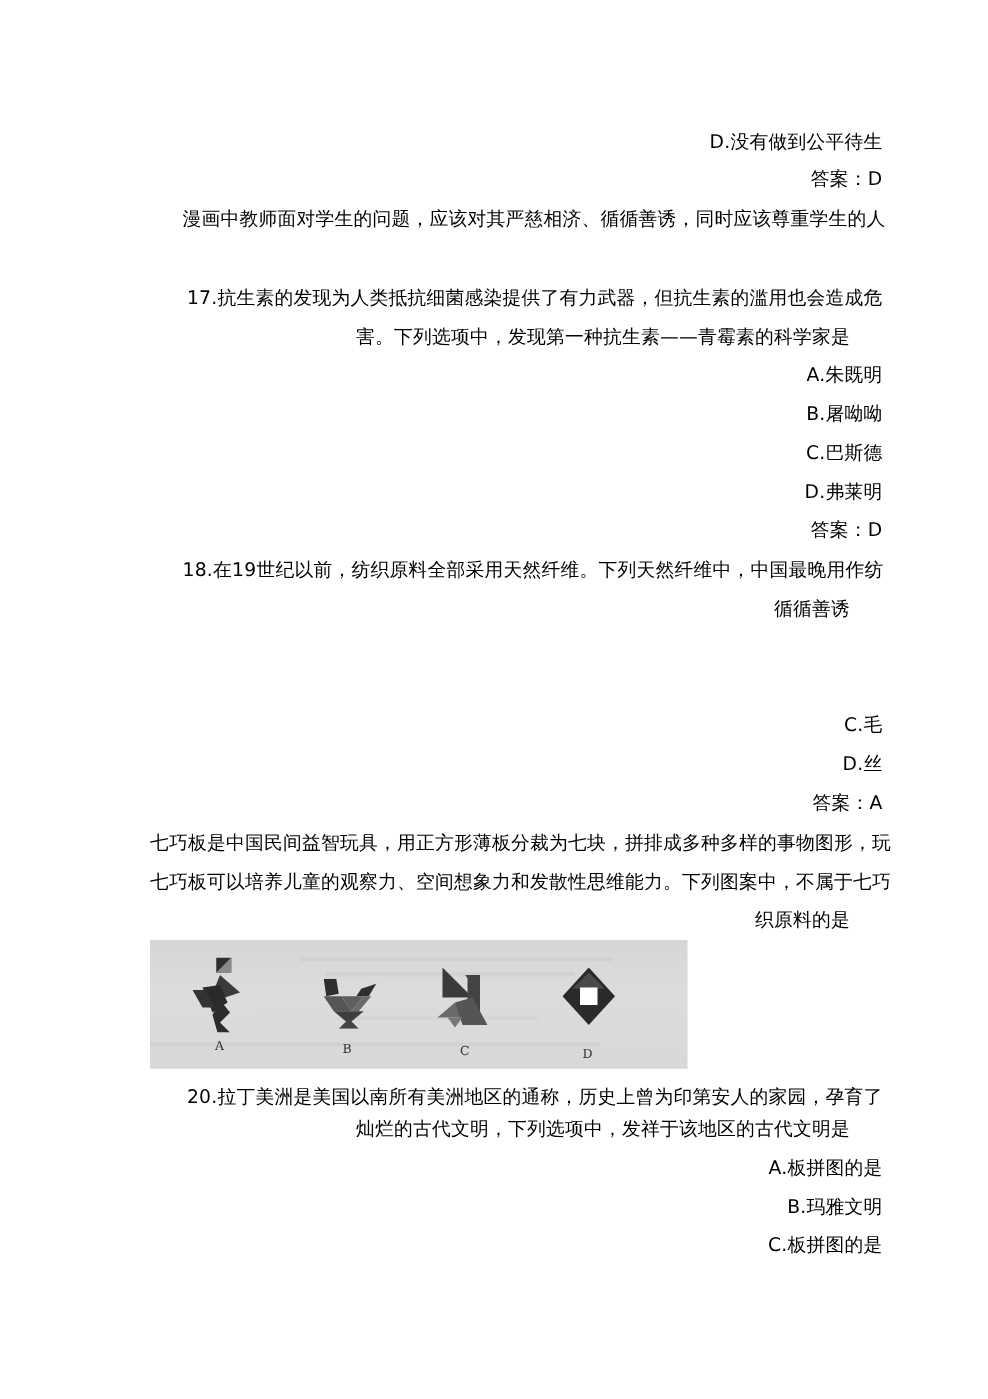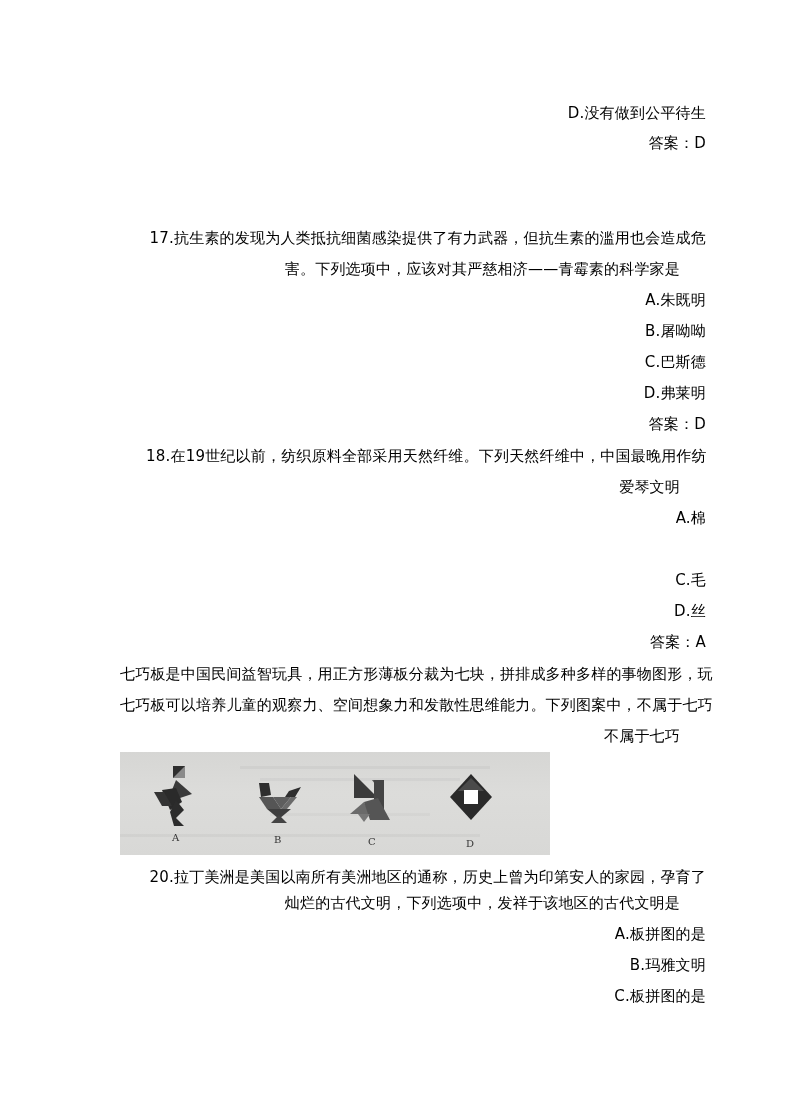--- a/index.html
+++ b/index.html
@@ -30,39 +30,39 @@
   }
   .figure svg { position: absolute; }
 </style>
 </head>
 <body>
 
 <div class="page">
 
   <div class="line indent" style="top:104px">D.没有做到公平待生</div>
   <div class="line indent" style="top:134px">答案：D</div>
+  <div class="line indent" style="top:166px">漫画中教师面对学生的问题，应该对其严慈相济、循循善诱，同时应该尊重学生的人</div>
 
   <div class="line indent" style="top:229px">17.抗生素的发现为人类抵抗细菌感染提供了有力武器，但抗生素的滥用也会造成危</div>
-  <div class="line" style="top:260px">害。下列选项中，应该对其严慈相济——青霉素的科学家是</div>
+  <div class="line" style="top:260px">害。下列选项中，发现第一种抗生素——青霉素的科学家是</div>
   <div class="line indent" style="top:291px">A.朱既明</div>
   <div class="line indent" style="top:322px">B.屠呦呦</div>
   <div class="line indent" style="top:353px">C.巴斯德</div>
   <div class="line indent" style="top:384px">D.弗莱明</div>
   <div class="line indent" style="top:415px">答案：D</div>
 
   <div class="line indent" style="top:447px">18.在19世纪以前，纺织原料全部采用天然纤维。下列天然纤维中，中国最晚用作纺</div>
-  <div class="line" style="top:478px">爱琴文明</div>
-  <div class="line indent" style="top:509px">A.棉</div>
+  <div class="line" style="top:478px">循循善诱</div>
   <div class="line indent" style="top:571px">C.毛</div>
   <div class="line indent" style="top:602px">D.丝</div>
   <div class="line indent" style="top:633px">答案：A</div>
 
   <div class="line" style="top:665px">七巧板是中国民间益智玩具，用正方形薄板分裁为七块，拼排成多种多样的事物图形，玩</div>
   <div class="line" style="top:696px">七巧板可以培养儿童的观察力、空间想象力和发散性思维能力。下列图案中，不属于七巧</div>
-  <div class="line" style="top:727px">不属于七巧</div>
+  <div class="line" style="top:727px">织原料的是</div>
 
   <div class="figure">
     <div class="noise" style="top:14px;left:120px;right:60px;opacity:.5"></div>
     <div class="noise" style="top:26px;left:140px;right:90px;opacity:.4"></div>
     <div class="noise" style="top:61px;left:150px;right:120px;opacity:.35"></div>
     <div class="noise" style="top:82px;left:0;right:70px;opacity:.45"></div>
 
     <svg style="left:34px;top:14px" width="40" height="60" viewBox="0 0 40 60">
       <polygon points="19,0 31,0 31,12 19,12" fill="#2e2e2e"></polygon>
       <polygon points="19,12 31,0 31,12" fill="#8a8a8a"></polygon>

